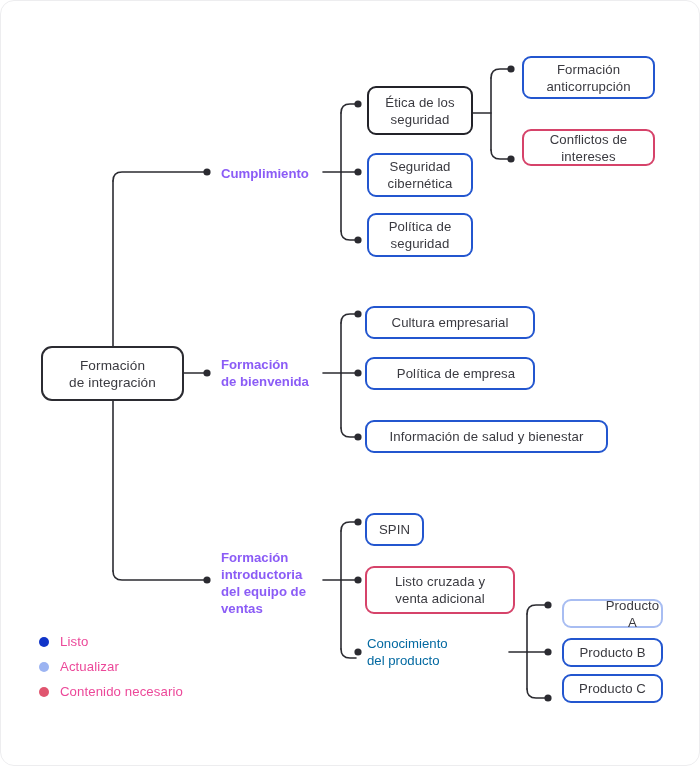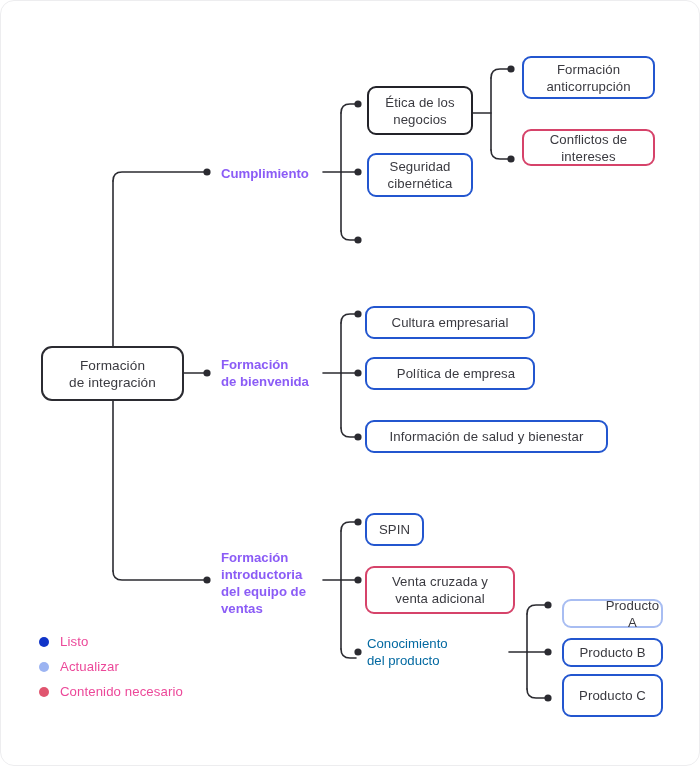--- a/index.html
+++ b/index.html
@@ -165,25 +165,27 @@
       <circle cx="547" cy="697" r="3.6"></circle>
     </g>
   </svg>
 
   <div class="node boxed b-root root-label" style="left:40px; top:345px; width:143px; height:55px;">Formación
 de integración</div>
 
   <div class="plain branch-label" style="left:220px; top:162px; width:110px; height:20px;">Cumplimiento</div>
 
   <div class="node boxed b-dark" style="left:366px; top:85px; width:106px; height:49px;">Ética de los
-negocios</div>
+seguridad</div>
 
   <div class="node boxed b-blue" style="left:366px; top:152px; width:106px; height:44px;">Seguridad
 cibernética</div>
 
+  <div class="node boxed b-blue" style="left:366px; top:212px; width:106px; height:44px;">Política de
+seguridad</div>
 
   <div class="node boxed b-blue" style="left:521px; top:55px; width:133px; height:43px;">Formación
 anticorrupción</div>
 
   <div class="node boxed b-pink" style="left:521px; top:128px; width:133px; height:37px;">Conflictos de
 intereses</div>
 
   <div class="plain branch-label" style="left:220px; top:353px; width:120px; height:38px;">Formación
 de bienvenida</div>
 
@@ -193,31 +195,31 @@
 
   <div class="node boxed b-blue" style="left:364px; top:419px; width:243px; height:33px;">Información de salud y bienestar</div>
 
   <div class="plain branch-label" style="left:220px; top:546px; width:115px; height:72px;">Formación
 introductoria
 del equipo de
 ventas</div>
 
   <div class="node boxed b-blue" style="left:364px; top:512px; width:59px; height:33px;">SPIN</div>
 
-  <div class="node boxed b-pink" style="left:364px; top:565px; width:150px; height:48px;">Venta cruzada y
+  <div class="node boxed b-pink" style="left:364px; top:565px; width:150px; height:48px;">Listo cruzada y
 venta adicional</div>
 
   <div class="plain" style="left:366px; top:632px; width:140px; height:38px;">Conocimiento
 del producto</div>
 
   <div class="node boxed b-lblue" style="left:561px; top:598px; width:101px; height:29px;padding-left:40px;">Producto A</div>
 
   <div class="node boxed b-blue" style="left:561px; top:637px; width:101px; height:29px;">Producto B</div>
 
-  <div class="node boxed b-blue" style="left:561px; top:673px; width:101px; height:43px;">Producto C</div>
+  <div class="node boxed b-blue" style="left:561px; top:673px; width:101px; height:29px;">Producto C</div>
 
   <div id="legend">
     <div class="legend-row">
       <span class="legend-dot" style="background:#1034c8;"></span>
       <span class="legend-text">Listo</span>
     </div>
     <div class="legend-row">
       <span class="legend-dot" style="background:#9cb4f2;"></span>
       <span class="legend-text">Actualizar</span>
     </div>

